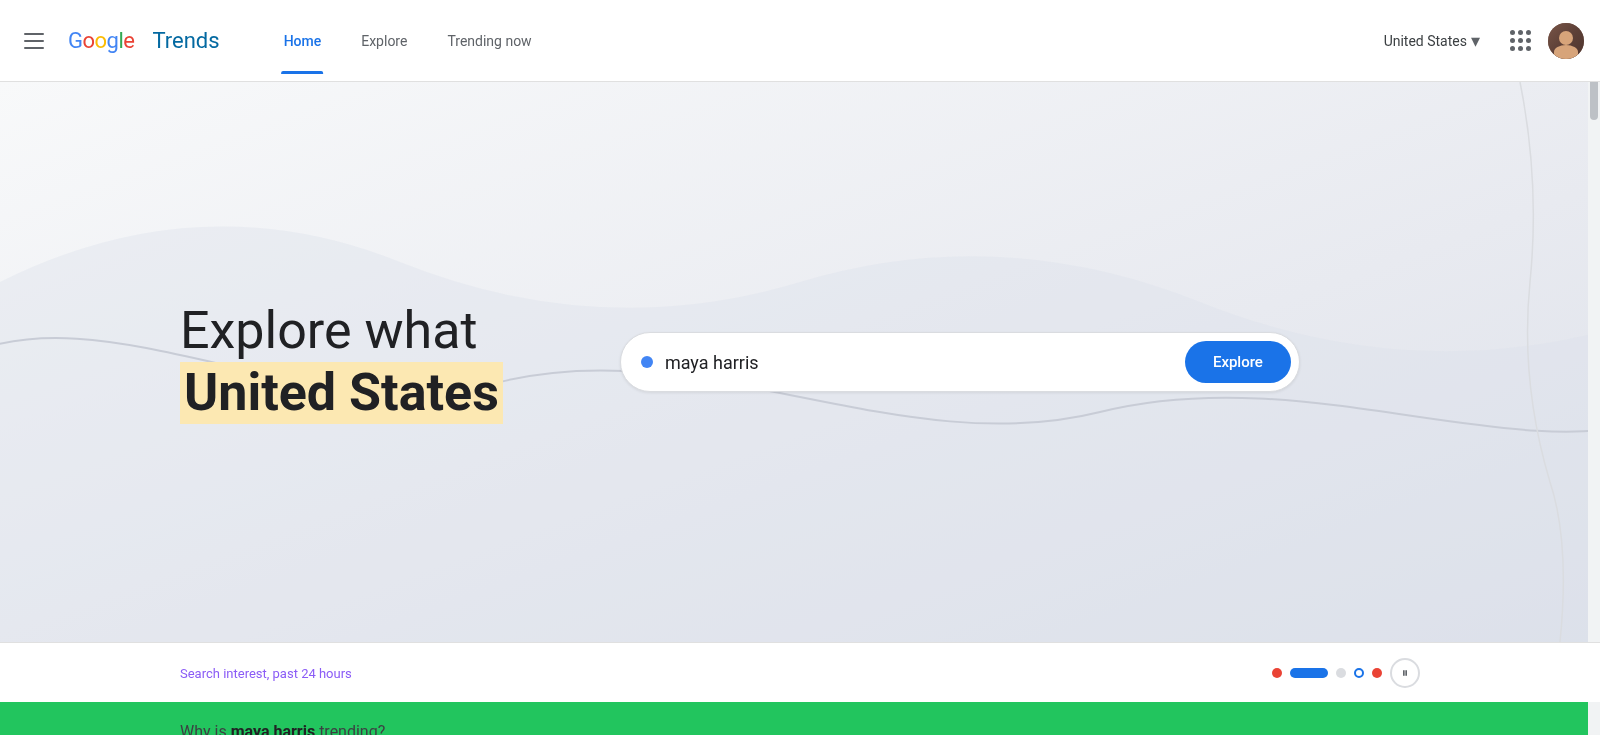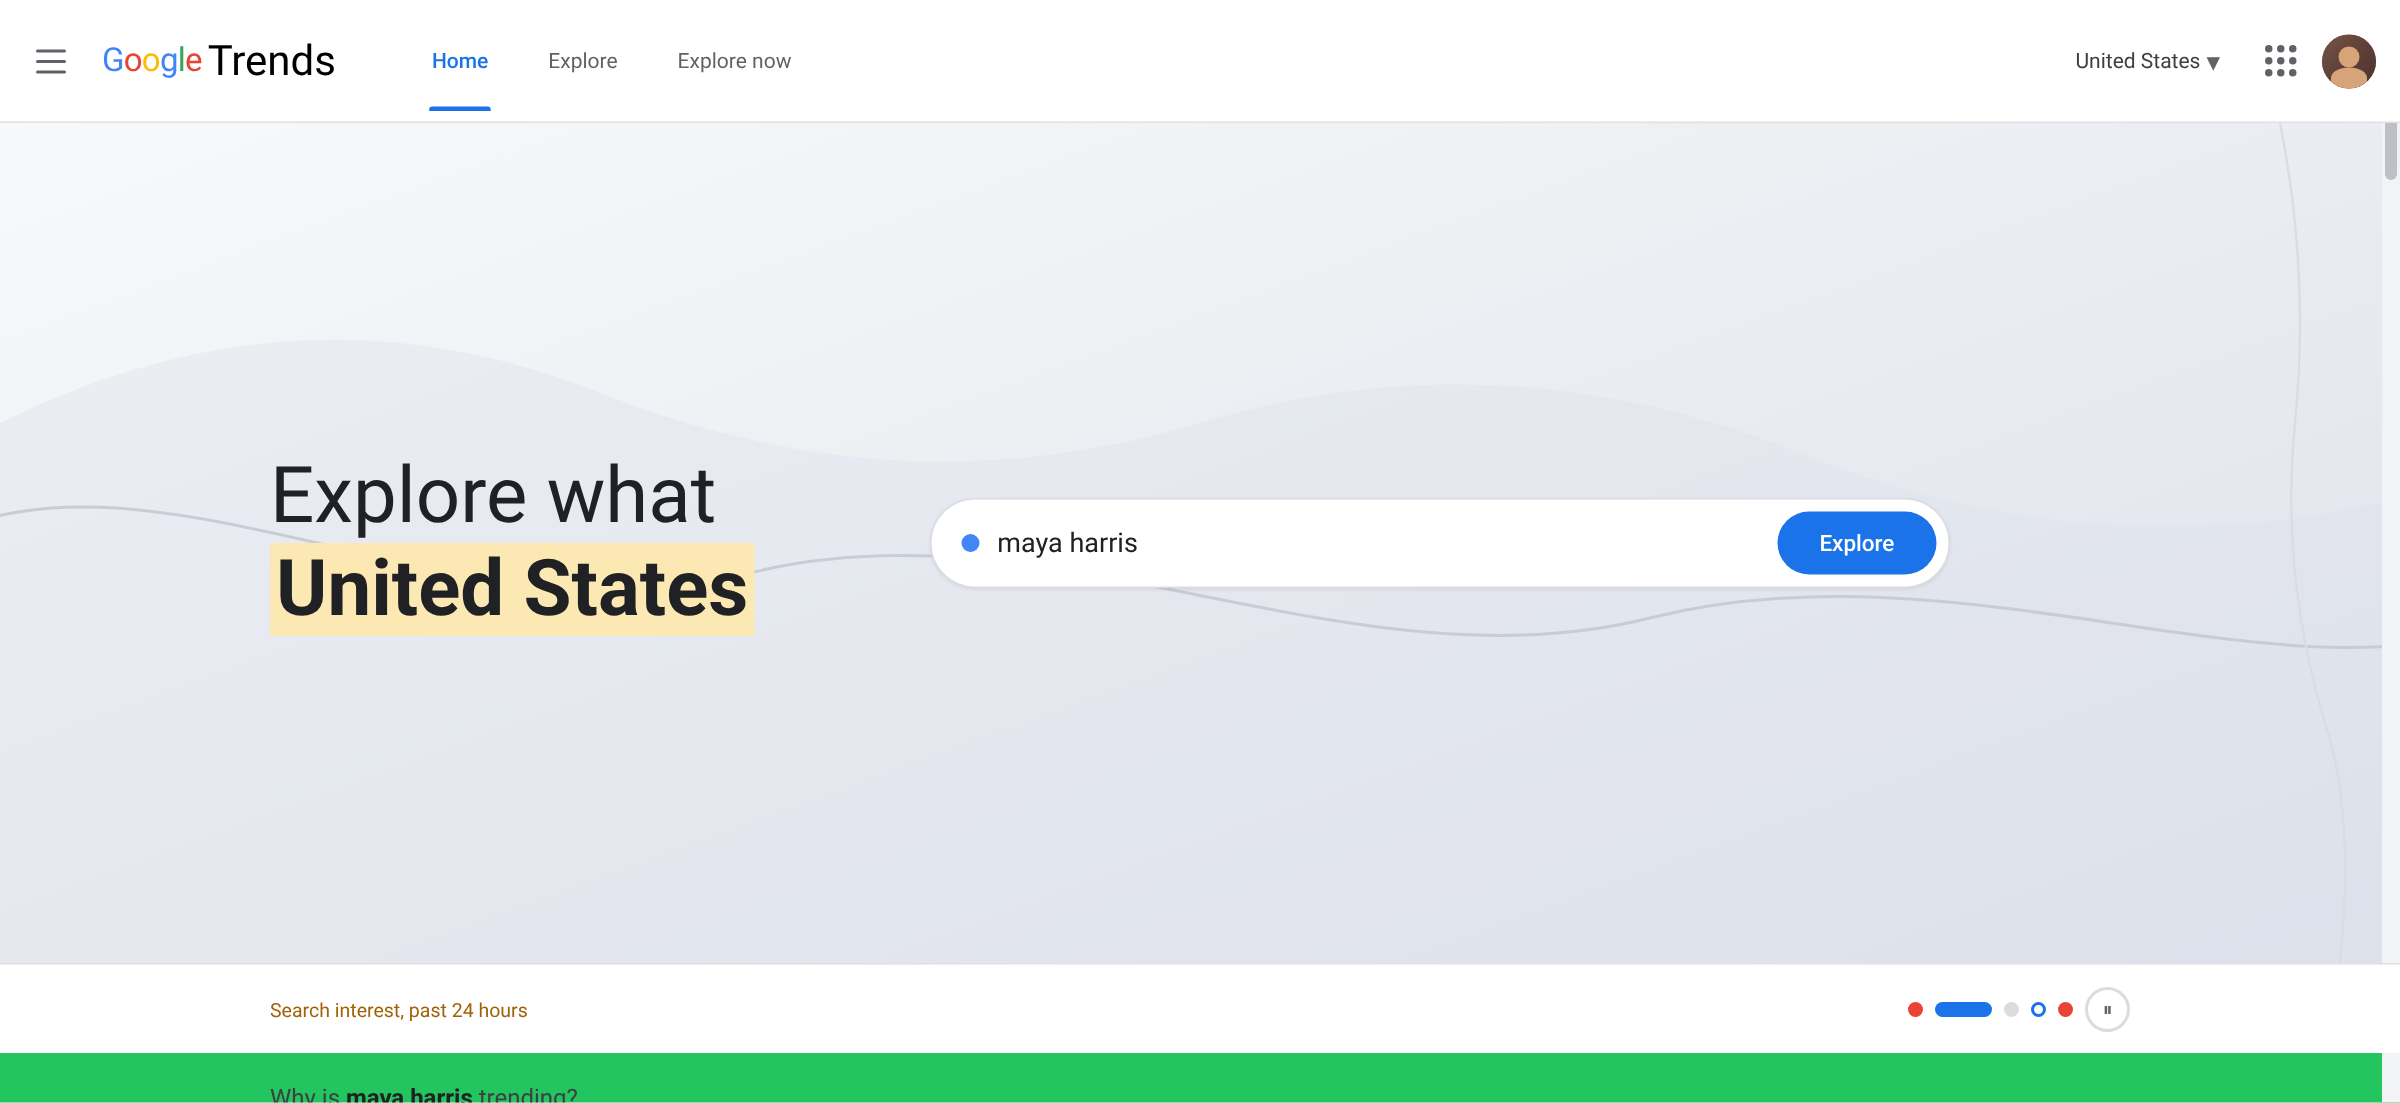--- a/index.html
+++ b/index.html
@@ -46,24 +46,24 @@
     .google-logo {
       font-size: 22px;
       font-weight: 400;
       letter-spacing: -0.5px;
     }
     .g-blue { color: #4285f4; }
     .g-red { color: #ea4335; }
     .g-yellow { color: #fbbc04; }
     .g-green { color: #34a853; }
     .trends-label {
-      font-size: 28px;
-      color: #000000;
+      font-size: 22px;
+      color: #0369a1;
       font-weight: 400;
-      margin-left: 0;
+      margin-left: 14px;
     }
 
     
     .nav {
       display: flex;
       align-items: flex-start;
       gap: 8px;
       margin-left: 32px;
     }
     .nav-item {
@@ -291,21 +291,21 @@
     
     .bottom-section {
       background: #fff;
       padding: 20px 180px;
       position: relative;
       z-index: 2;
       border-top: 1px solid #e0e0e0;
     }
     .search-interest-label {
       font-size: 13px;
-      color: #a16207;
+      color: #8b5cf6;
     }
 
     
     .carousel-controls {
       position: absolute;
       right: 180px;
       top: 50%;
       transform: translateY(-50%);
       display: flex;
       align-items: center;
@@ -387,21 +387,21 @@
     </button>
     <a class="logo-container" href="#">
       <span class="google-logo">
         <span class="g-blue">G</span><span class="g-red">o</span><span class="g-yellow">o</span><span class="g-blue">g</span><span class="g-green">l</span><span class="g-red">e</span>
       </span>
       <span class="trends-label">Trends</span>
     </a>
     <nav class="nav">
       <button class="nav-item active">Home</button>
       <button class="nav-item">Explore</button>
-      <button class="nav-item">Explore now</button>
+      <button class="nav-item">Trending now</button>
     </nav>
   </div>
   <div class="header-right">
     <button class="country-selector">
       <span>United States</span>
       <span class="dropdown-arrow">▾</span>
     </button>
     <button class="apps-btn">
       <div class="apps-grid">
         <div class="apps-dot"></div>

